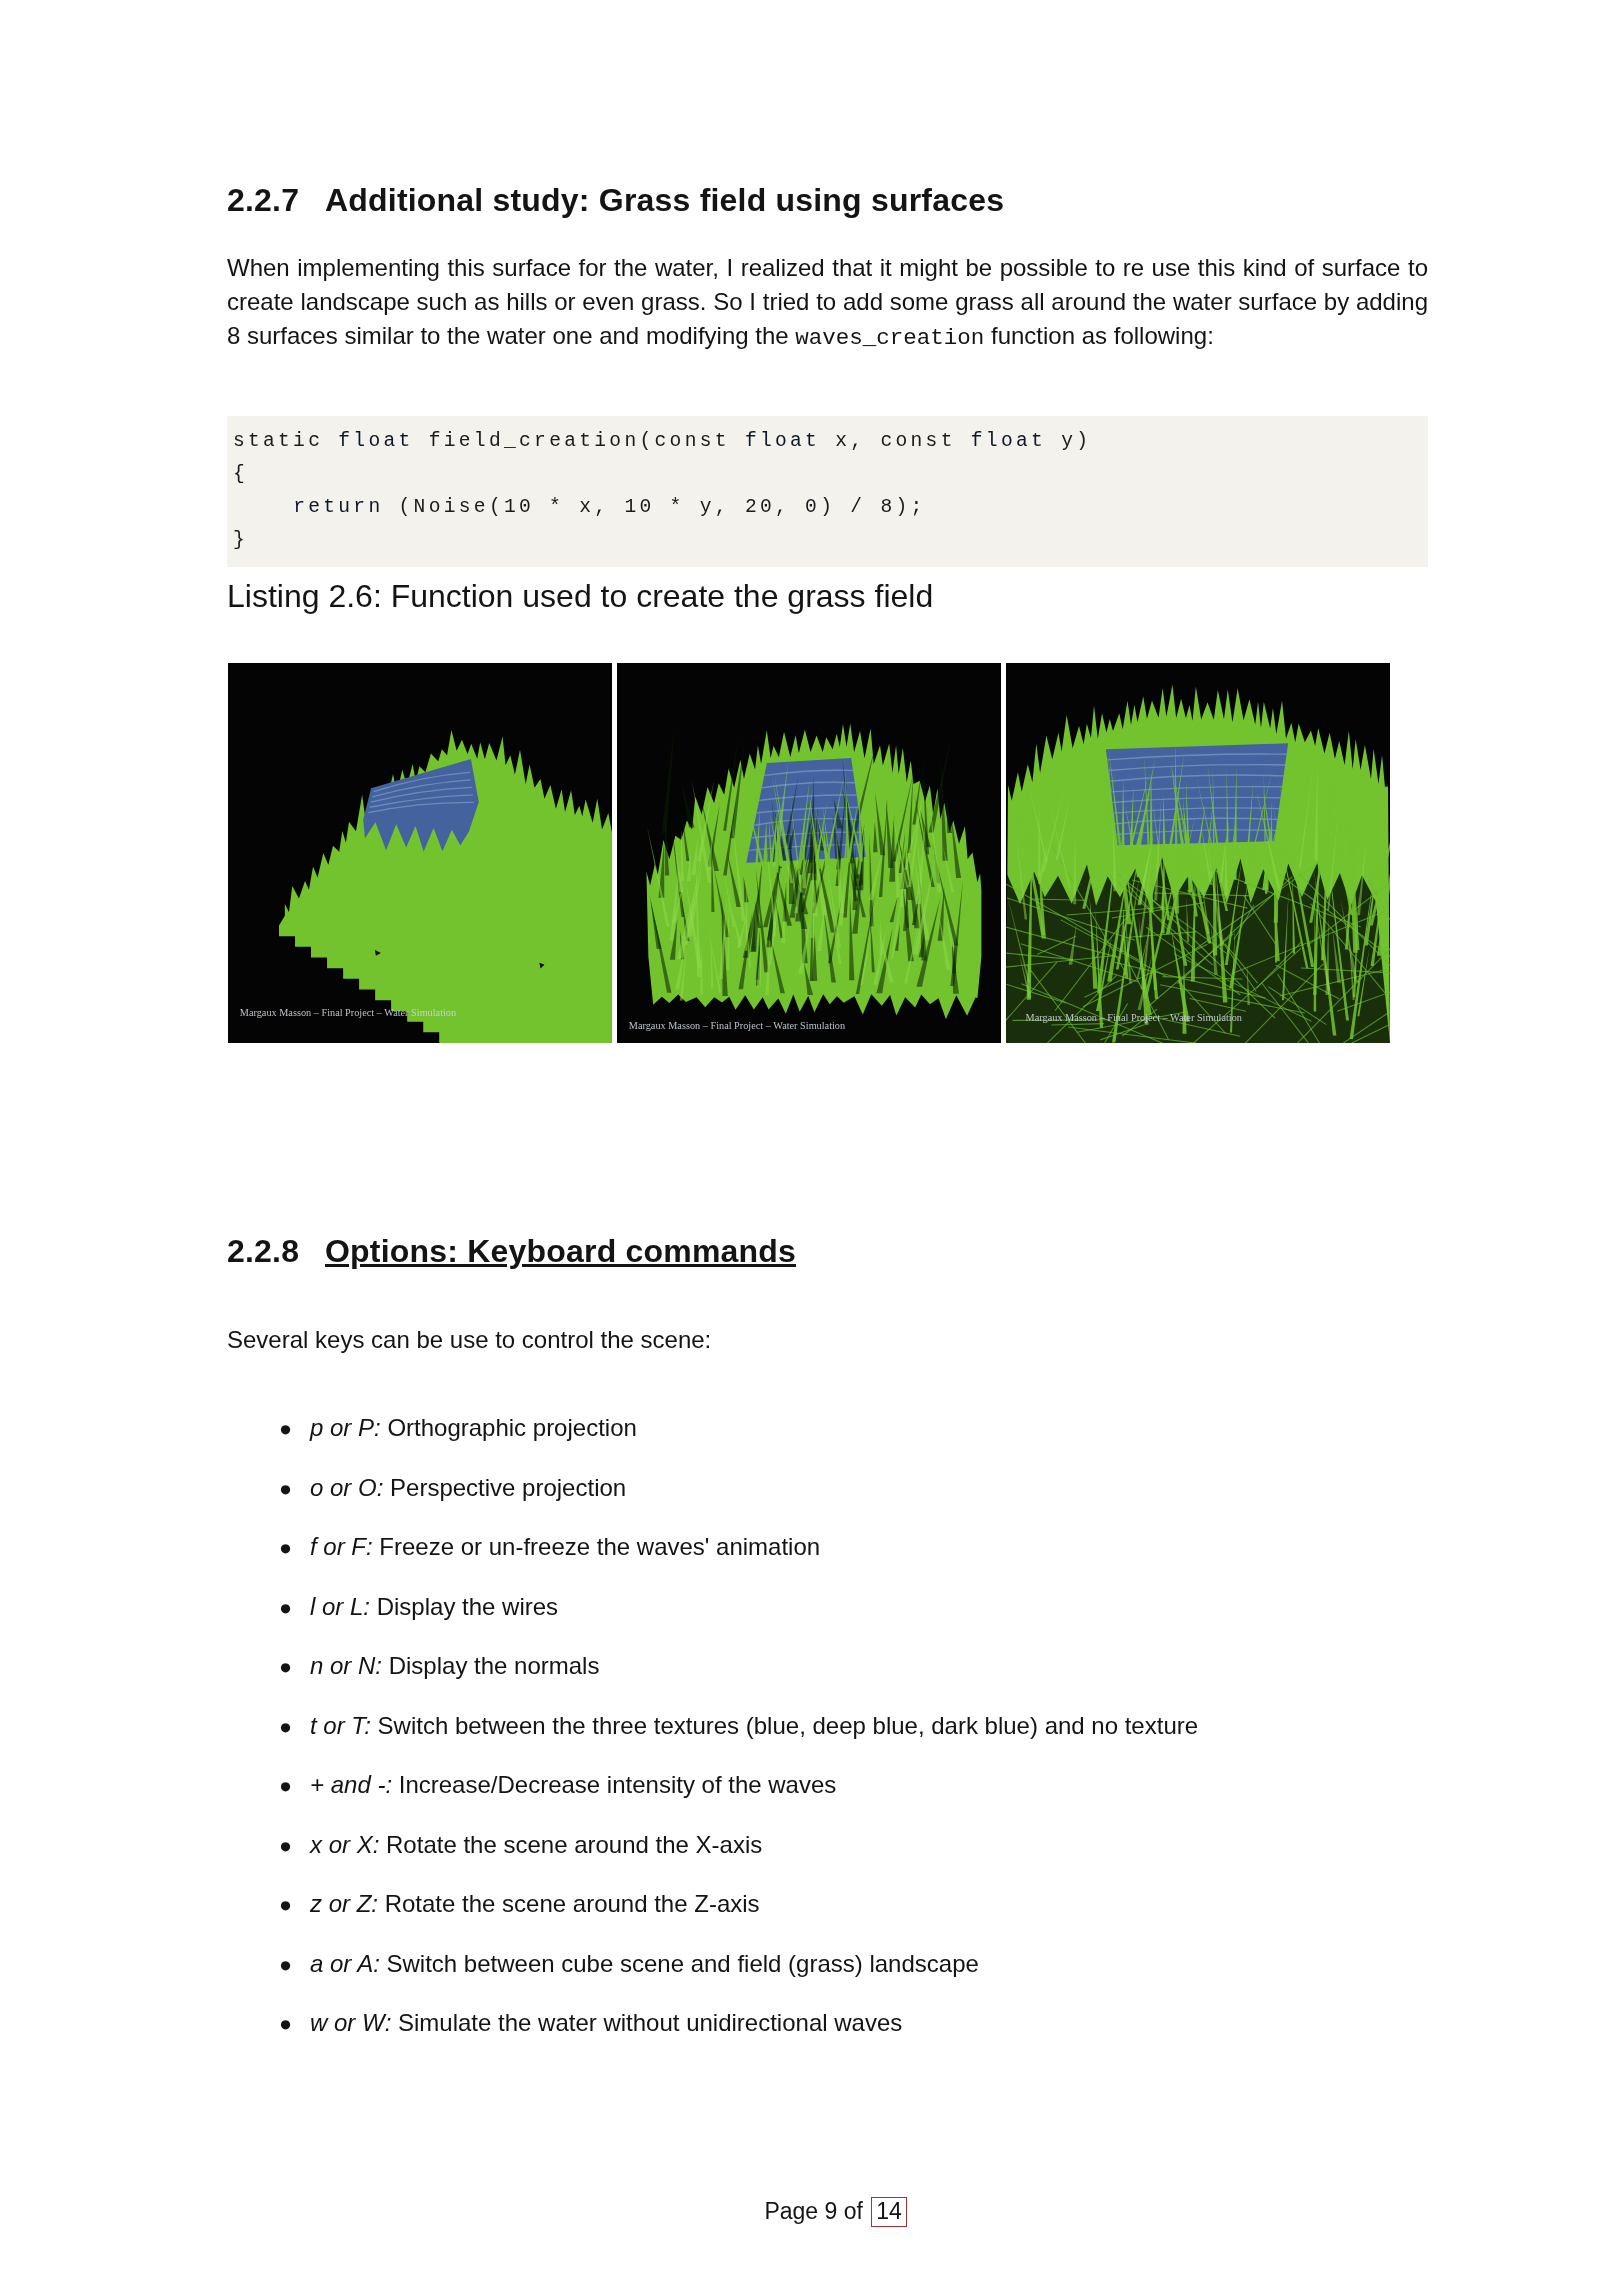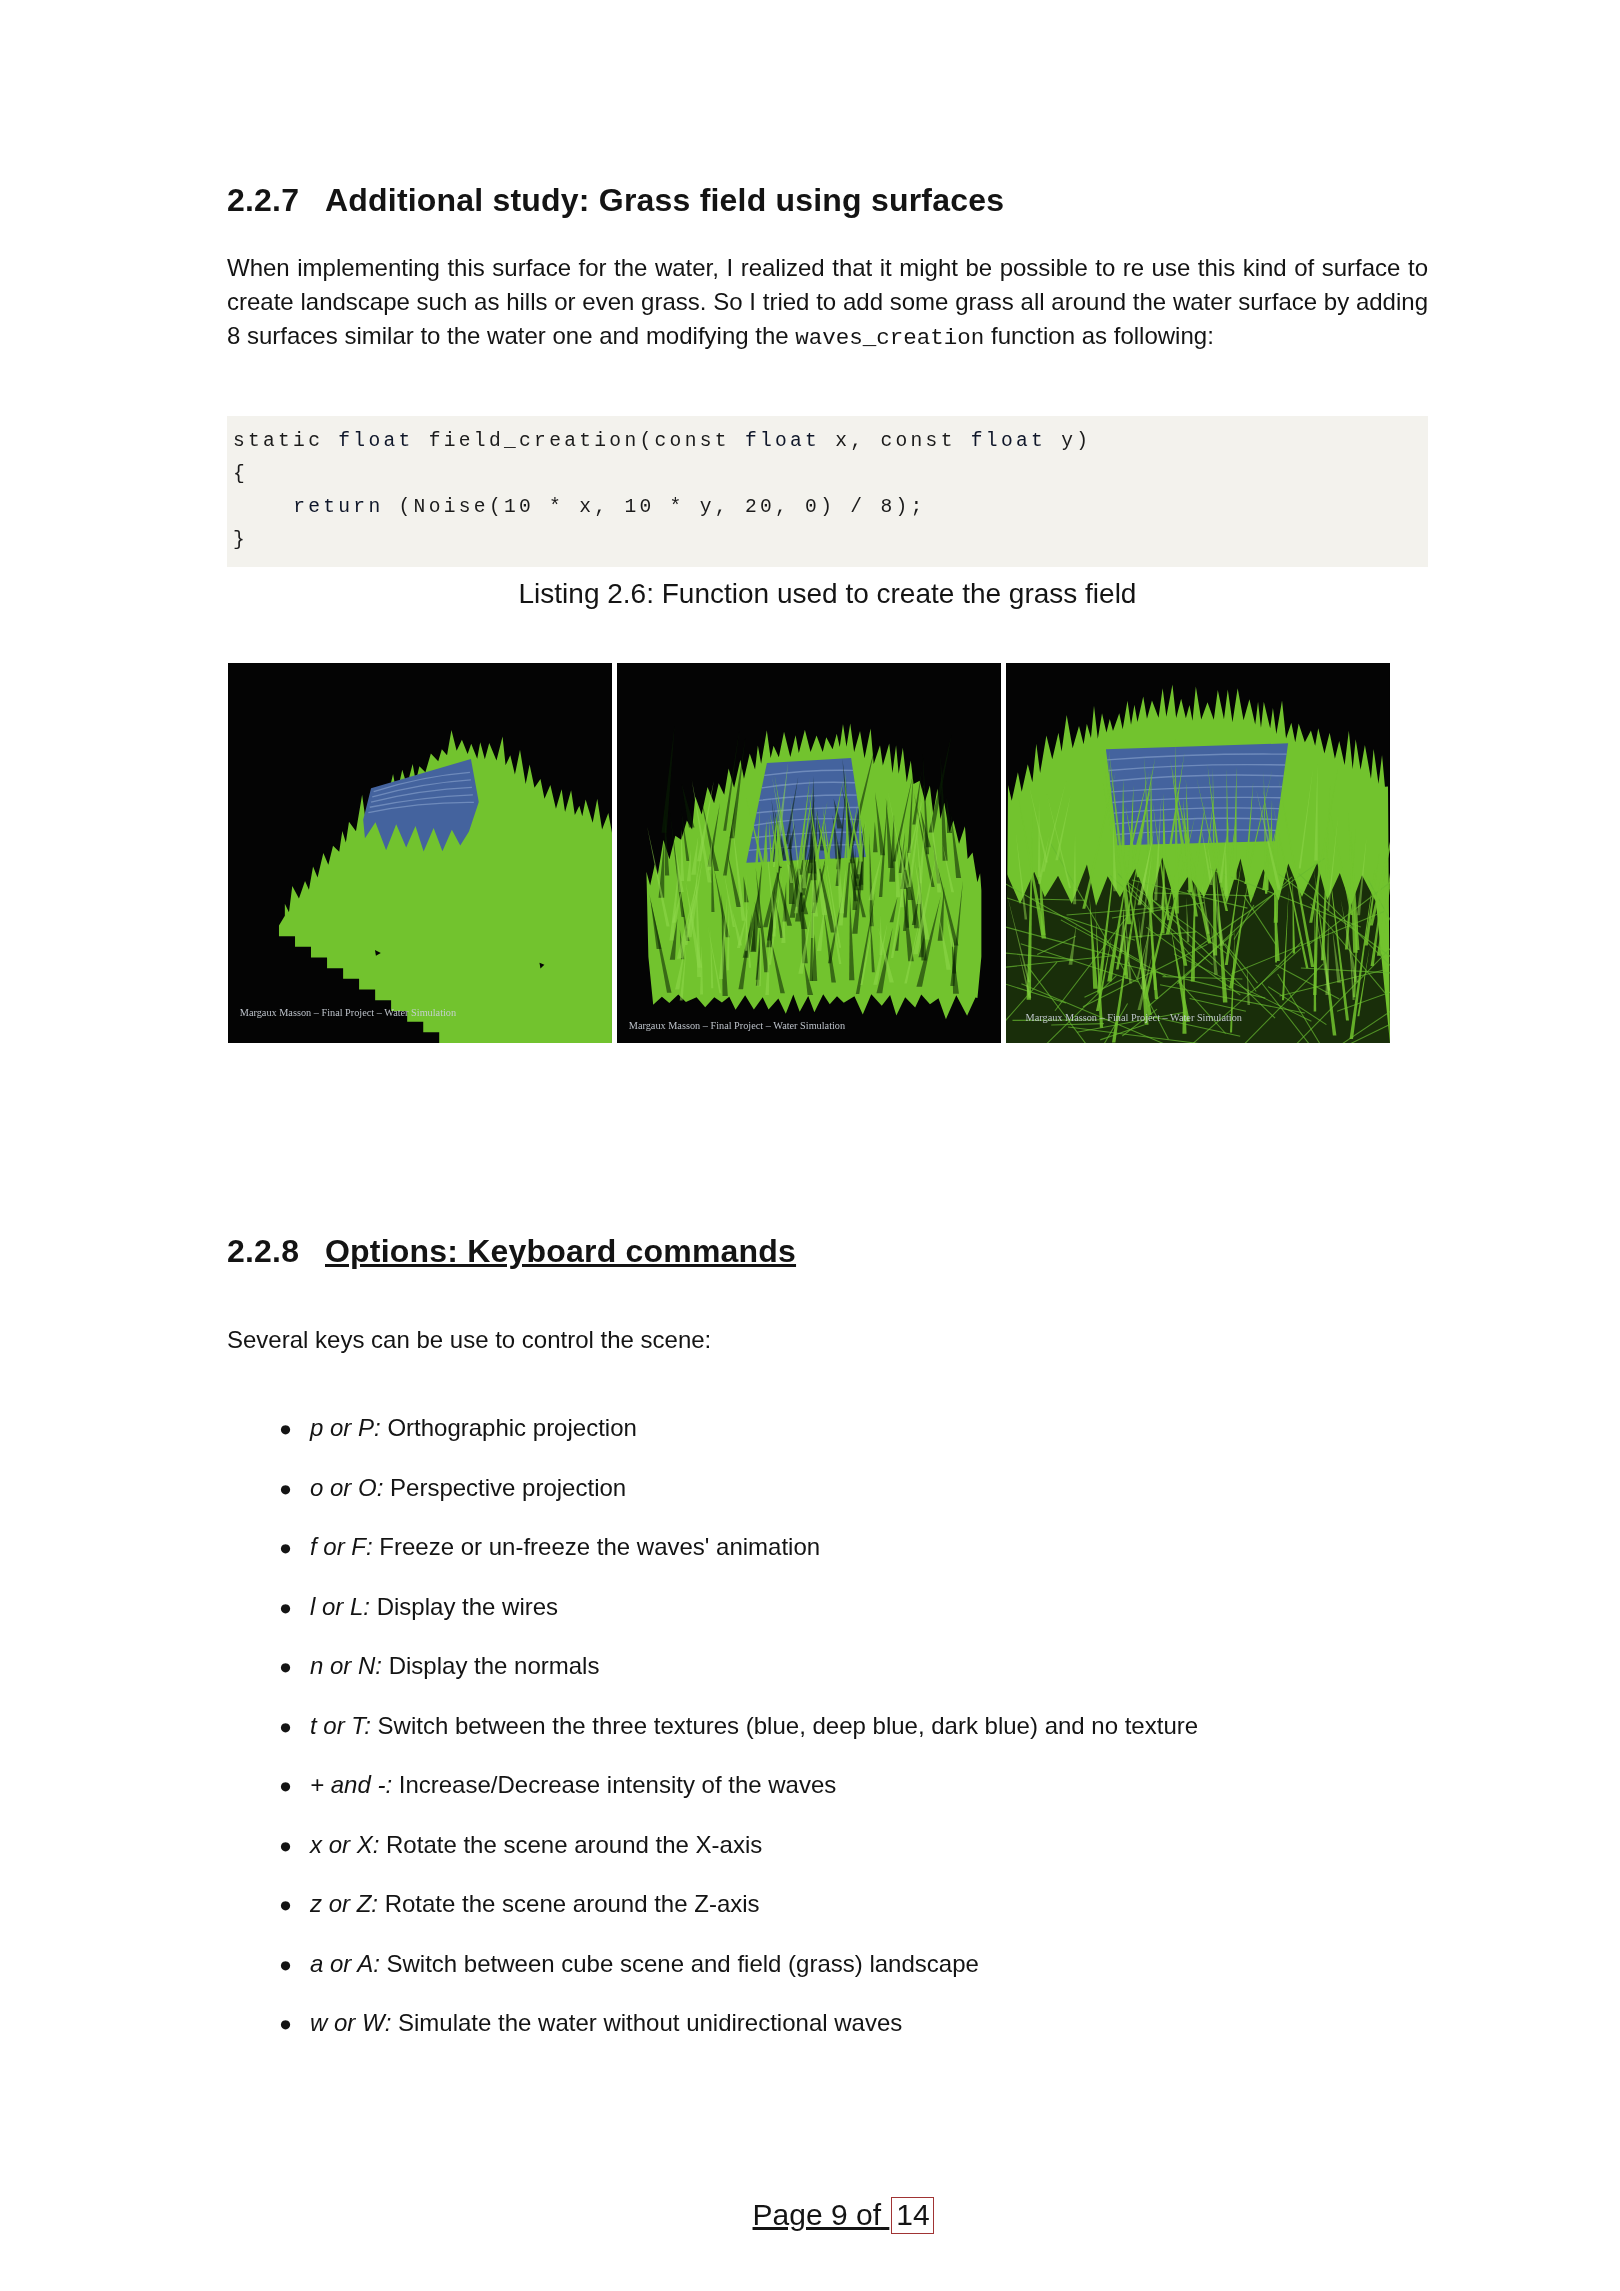--- a/index.html
+++ b/index.html
@@ -55,22 +55,21 @@
     letter-spacing: 3.3px;
     white-space: pre;
     color: #1b1b1b;
     overflow: hidden;
   }
   .codeblock .kw { color: #0f172a; }
   .caption-center {
     position: absolute;
     left: 0;
     width: 1201px;
-    text-align: center;
-    font-size: 28px;
+    font-size: 32px;
   }
   .figure-row {
     position: absolute;
     left: 1px;
     top: 663px;
     width: 1178px;
     height: 380px;
     display: flex;
     gap: 5px;
     text-align: center;
@@ -100,26 +99,25 @@
     white-space: nowrap;
   }
   .keylist li .bullet {
     display: inline-block;
     width: 31px;
     font-size: 21.6px;
   }
   .keylist li .key { font-style: italic; margin-top: 16px; }
   .footer {
     position: absolute;
-    left: 16px;
+    left: 8px;
     top: 2197px;
     width: 1201px;
     text-align: center;
-    font-size: 30px;
-    text-decoration: underline;
+    font-size: 23px;
   }
   .page-link-box {
     display: inline-block;
     border: 1.5px solid #a03434;
     padding: 0px 3.9px 1px 3.9px;
     margin-left: 2px;
     color: #141414;
     text-decoration: none;
   }
 </style>

